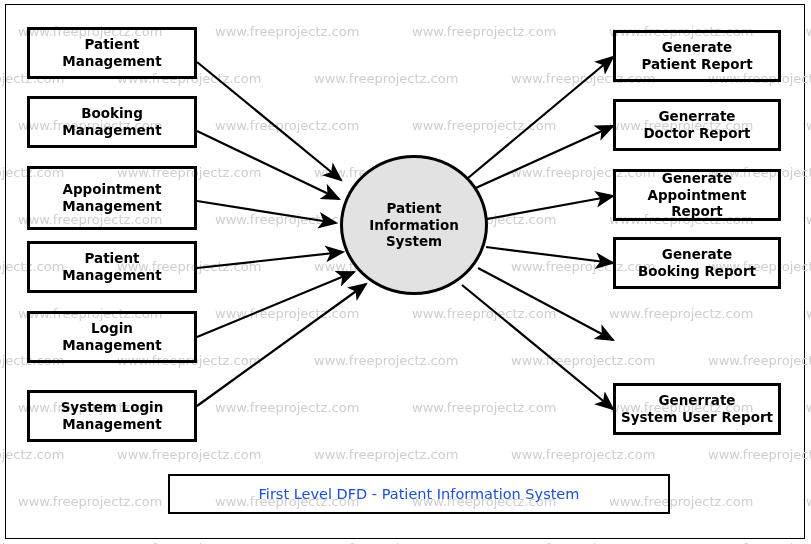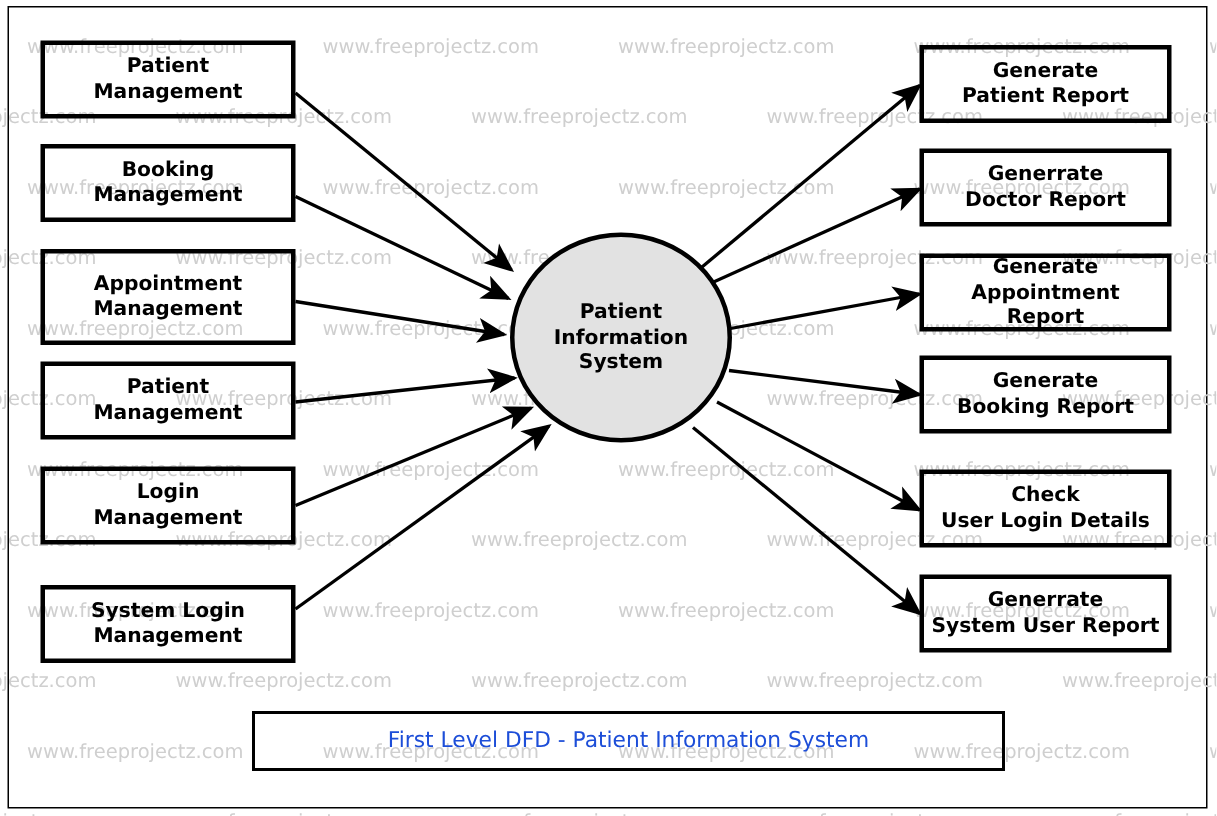--- a/index.html
+++ b/index.html
@@ -265,24 +265,20 @@
   <div class="entity-box" style="left:613px; top:169px; width:168px; height:52px;">
     <span class="entity-label">Generate
 Appointment Report</span>
   </div>
 
   <div class="entity-box" style="left:613px; top:237px; width:168px; height:52px;">
     <span class="entity-label">Generate
 Booking Report</span>
   </div>
 
-  <div class="entity-box" style="left:613px; top:313px; width:168px; height:52px;">
-    <span class="entity-label">Check
-User Login Details</span>
-  </div>
 
   <div class="entity-box" style="left:613px; top:383px; width:168px; height:52px;">
     <span class="entity-label">Generrate
 System User Report</span>
   </div>
 
   <div id="caption-box">
     <span class="caption-label">First Level DFD - Patient Information System</span>
   </div>
 

